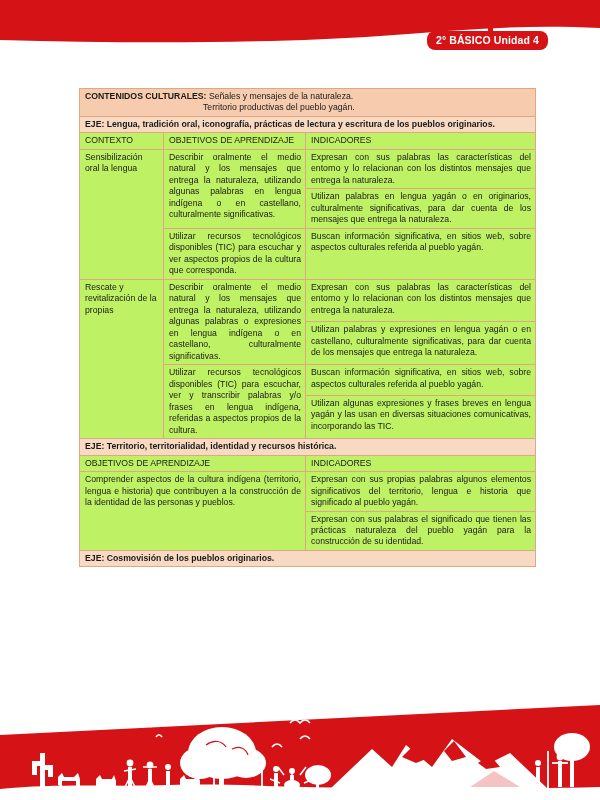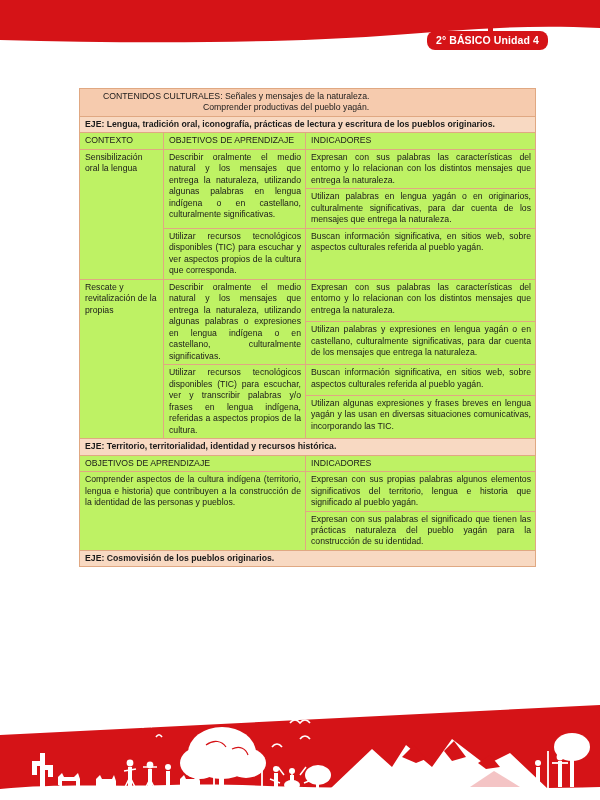--- a/index.html
+++ b/index.html
@@ -83,21 +83,21 @@
   }
   td.hdrrow {
     background: #f8d9c2 !important;
     font-weight: bold;
   }
   td.colhdr {
     background: #ffffff;
     font-weight: normal;
   }
   .just { text-align: justify; text-align-last: left; }
-  .b { font-weight: normal; margin-left: 18px; }
+  .b { font-weight: bold; }
 </style>
 </head>
 <body>
 
 <div id="top-banner">
   <svg width="600" height="70" viewBox="0 0 600 70" xmlns="http://www.w3.org/2000/svg">
     <path d="M0,0 L600,0 L600,28 C520,24 460,30 380,36 C280,43 140,44 0,40 Z" fill="#d51317"></path>
   </svg>
 </div>
 <div id="badge-stem"></div>
@@ -108,21 +108,21 @@
     <col style="width:84px">
     <col style="width:142px">
     <col style="width:230px">
   </colgroup>
   <tbody>
 
     <tr>
       <td class="fill" colspan="3">
         <span class="b">CONTENIDOS CULTURALES:</span>
         <span>Señales y mensajes de la naturaleza.</span><br>
-        <span style="display:inline-block;padding-left:118px">Comprender productivas del pueblo yagán.</span>
+        <span style="display:inline-block;padding-left:118px">Territorio productivas del pueblo yagán.</span>
       </td>
     </tr>
 
     <tr>
       <td class="hdrrow" colspan="3">EJE: Lengua, tradición oral, iconografía, prácticas de lectura y escritura de los pueblos originarios.</td>
     </tr>
 
     <tr>
       <td class="colhdr">CONTEXTO</td>
       <td class="colhdr">OBJETIVOS DE APRENDIZAJE</td>

